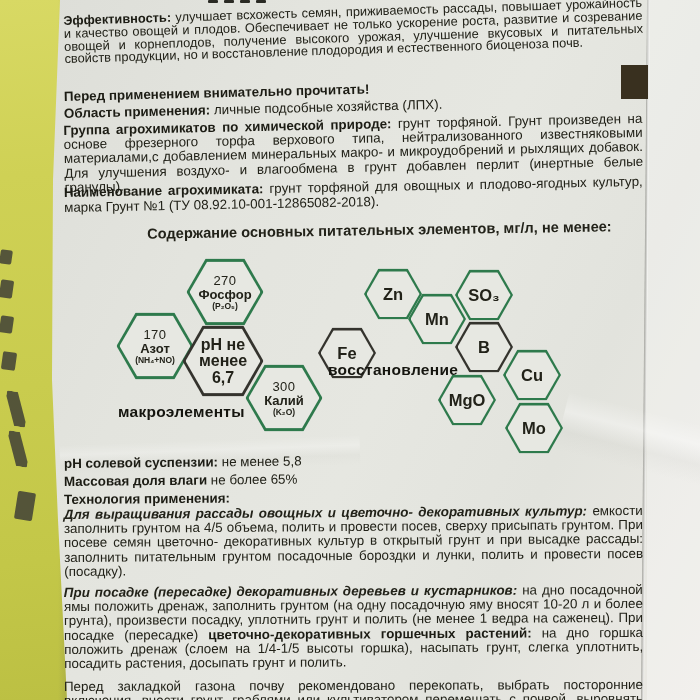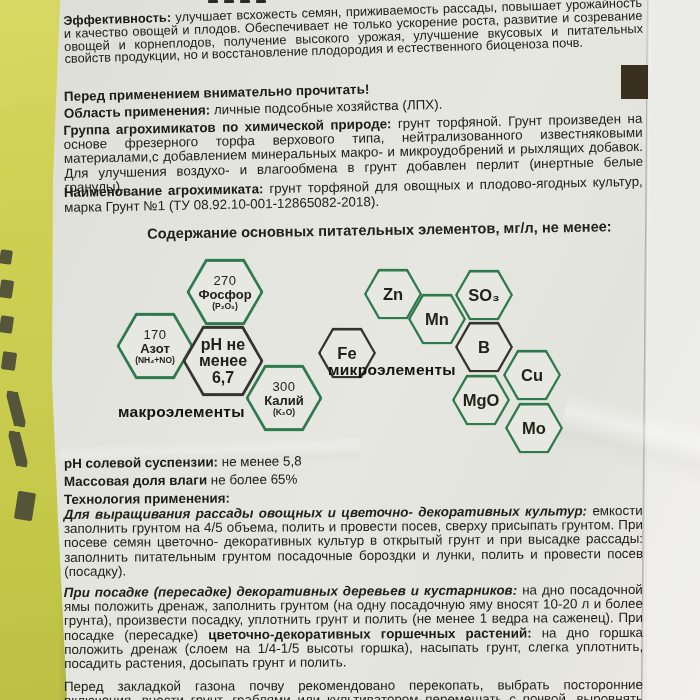--- a/index.html
+++ b/index.html
@@ -136,36 +136,36 @@
   <div class="hex micro" style="left:534px;top:428px;width:58px;height:51px;background:#2e7a4c;">
     <div class="in">
         <span class="hm">Mo</span>
       </div>
   </div>
   <div class="hex micro" style="left:484px;top:295px;width:58px;height:51px;background:#2e7a4c;">
     <div class="in">
         <span class="hm">SO₃</span>
       </div>
   </div>
-  <div class="hex micro" style="left:481px;top:400px;width:58px;height:51px;background:#2e7a4c;">
+  <div class="hex micro" style="left:467px;top:400px;width:58px;height:51px;background:#2e7a4c;">
     <div class="in">
         <span class="hm">MgO</span>
       </div>
   </div>
   <div class="hex micro" style="left:532px;top:375px;width:58px;height:51px;background:#2e7a4c;">
     <div class="in">
         <span class="hm">Cu</span>
       </div>
   </div>
   <div class="hex micro" style="left:484px;top:347px;width:58px;height:51px;background:#34332d;">
     <div class="in">
         <span class="hm">B</span>
       </div>
   </div>
-  <div class="hex-label" style="left:328px;top:361px;">микроэлементы</div>
+  <div class="hex-label" style="left:328px;top:361px;">восстановление</div>
 
   <p class="sec" style="top:444px;text-align:left;transform:rotate(-0.6deg);">
     <b>pH солевой суспензии:</b><span> не менее 5,8</span>
   </p>
   <p class="sec" style="top:462px;text-align:left;transform:rotate(-0.6deg);">
     <b>Массовая доля влаги</b><span> не более 65%</span>
   </p>
   <p class="sec" style="top:480px;text-align:left;transform:rotate(-0.5deg);">
     <b>Технология применения:</b>
   </p>

